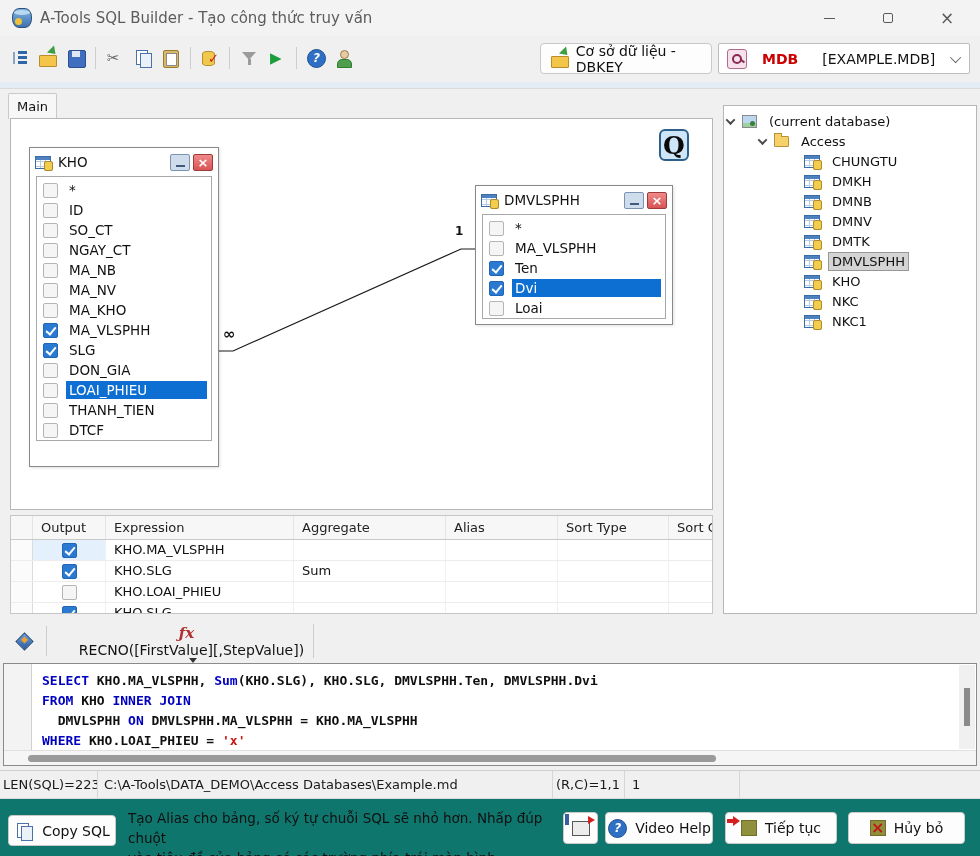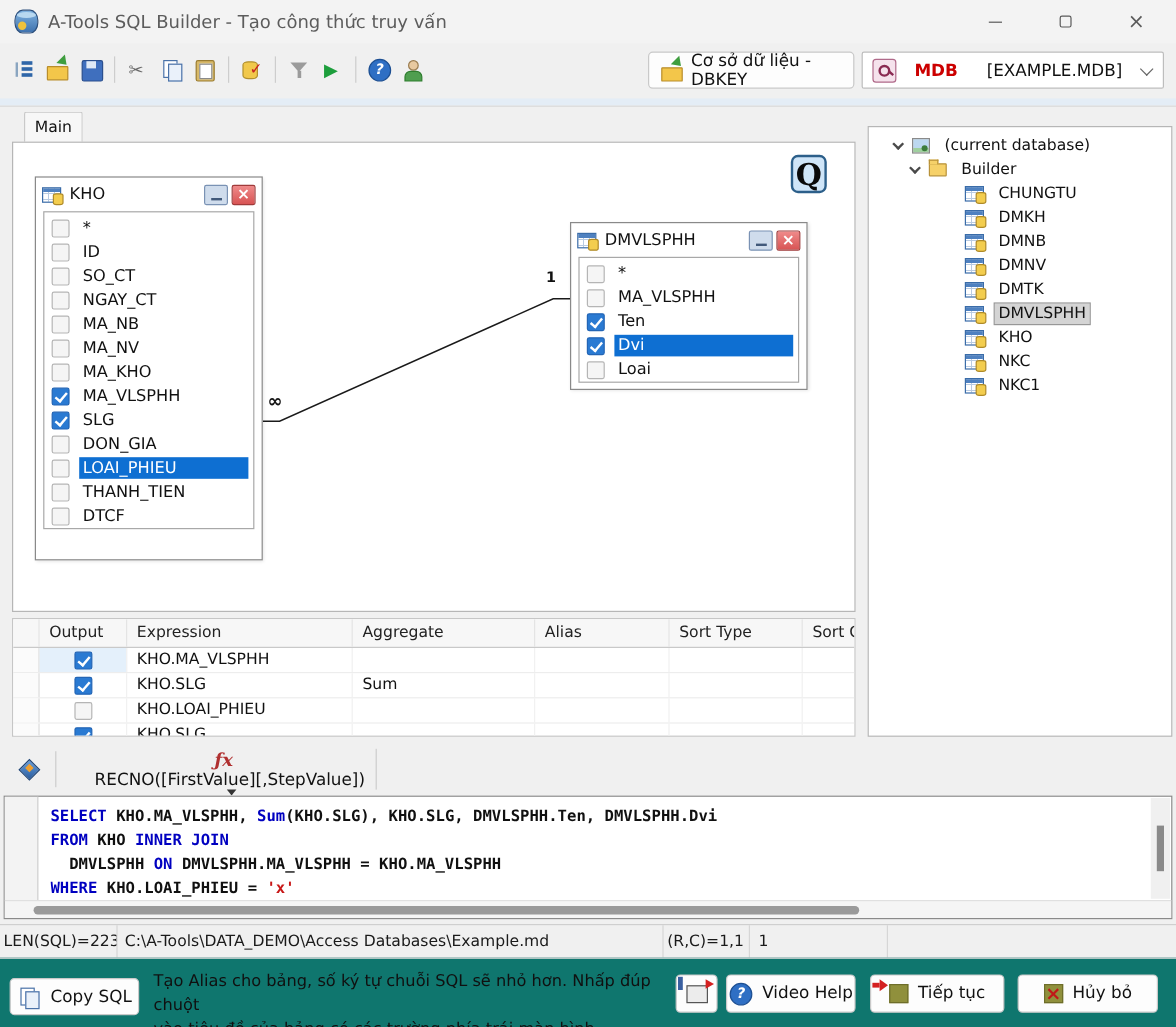--- a/index.html
+++ b/index.html
@@ -98,21 +98,21 @@
   .db-file   { margin-left:24px; font-size:14px; color:#111; }
   .combo-chevron { margin-left:auto; width:8px; height:8px; border-left:1.5px solid #666;
                border-bottom:1.5px solid #666; transform:rotate(-45deg) translateY(-2px); }
 
   .blue-strip { position:absolute; left:0; top:82px; width:980px; height:6px; background:#e4edf6; }
 
   
   .tabstrip { position:absolute; left:0; top:88px; width:980px; height:30px; border-top:1px solid #dadada; }
   .tab-main { position:absolute; left:8px; top:4px; width:49px; height:26px; background:#f7f7f7;
               border:1px solid #c9c9c9; border-bottom:none; border-radius:2px 2px 0 0;
-              display:flex; align-items:center; justify-content:center; font-size:13px; color:#111;margin-left:12px; }
+              display:flex; align-items:center; justify-content:center; font-size:13px; color:#111; }
 
   
   .canvas { position:absolute; left:10px; top:118px; width:703px; height:392px;
             background:#fff; border:1px solid #b6b6b6; overflow:hidden; }
   .join-svg { position:absolute; left:0; top:0; width:703px; height:392px; }
   .join-label { position:absolute; font-weight:bold; color:#111; }
   .join-many { left:212px; top:206px; font-size:15px; }
   .join-one  { left:444px; top:105px; font-size:12px; }
   .q-badge { position:absolute; left:648px; top:10px; width:30px; height:32px;
              background:#cfe5f8; border:2px solid #2c5f8a; border-radius:6px;
@@ -159,21 +159,21 @@
   .w-sel{width:22px;} .w-out{width:73px;} .w-expr{width:188px;} .w-agg{width:152px;}
   .w-alias{width:112px;} .w-sort{width:111px;} .w-sortc{flex:1;border-right:none;}
   .gc.w-sel{ background:#fbfbfb; border-right:1px solid #dcdcdc; }
   .gc.w-out{ display:flex; align-items:flex-start; justify-content:center; padding:3px 0 0 0; }
   .gc.w-out.active{ background:#e4f0fb; }
 
   
   .tree { position:absolute; left:723px; top:105px; width:254px; height:509px; background:#fff;
           border:1px solid #b6b6b6; overflow:hidden; padding-top:5px; }
   .trow { height:20px; display:flex; align-items:center; font-size:13px; color:#111; }
-  .t-root{ padding-left:21px;text-align:right; } .t-folder{ padding-left:35px; } .t-item{ padding-left:80px; }
+  .t-root{ padding-left:3px;text-align:right; } .t-folder{ padding-left:35px; } .t-item{ padding-left:80px; }
   .chev { width:7px; height:7px; border-left:2px solid #4a4a4a; border-bottom:2px solid #4a4a4a;
           transform:rotate(-45deg) translate(1px,-1px); flex:none; }
   .ic-dbimg { width:15px; height:13px; border:1px solid #8a8a8a; position:relative; flex:none;
           background:linear-gradient(#bcd8f0 0 7px, #9fd09f 7px); }
   .ic-dbimg::after { content:""; position:absolute; right:1px; bottom:1px; width:5px; height:5px;
           background:#3c7c3c; border-radius:50%; }
   .ic-folder { width:15px; height:11px; background:#f6d169; border:1px solid #b8923a;
           border-radius:1px; position:relative; flex:none; }
   .ic-folder::before { content:""; position:absolute; left:-1px; top:-4px; width:6px; height:3px;
           background:#f6d169; border:1px solid #b8923a; border-bottom:none; }
@@ -475,21 +475,21 @@
 
   <div class="tree">
     <div class="trow t-root">
       <span class="chev"></span>
       <i class="ic-dbimg" style="margin-left:8px"></i>
       <span class="tlabel">(current database)</span>
     </div>
     <div class="trow t-folder">
       <span class="chev"></span>
       <i class="ic-folder" style="margin-left:8px"></i>
-      <span class="tlabel">Builder</span>
+      <span class="tlabel">Access</span>
     </div>
     <div id="tree-items">
         <div class="trow t-item">
           <i class="ic-table"></i>
           <span class="tlabel">CHUNGTU</span>
         </div>
         <div class="trow t-item">
           <i class="ic-table"></i>
           <span class="tlabel">DMKH</span>
         </div>

